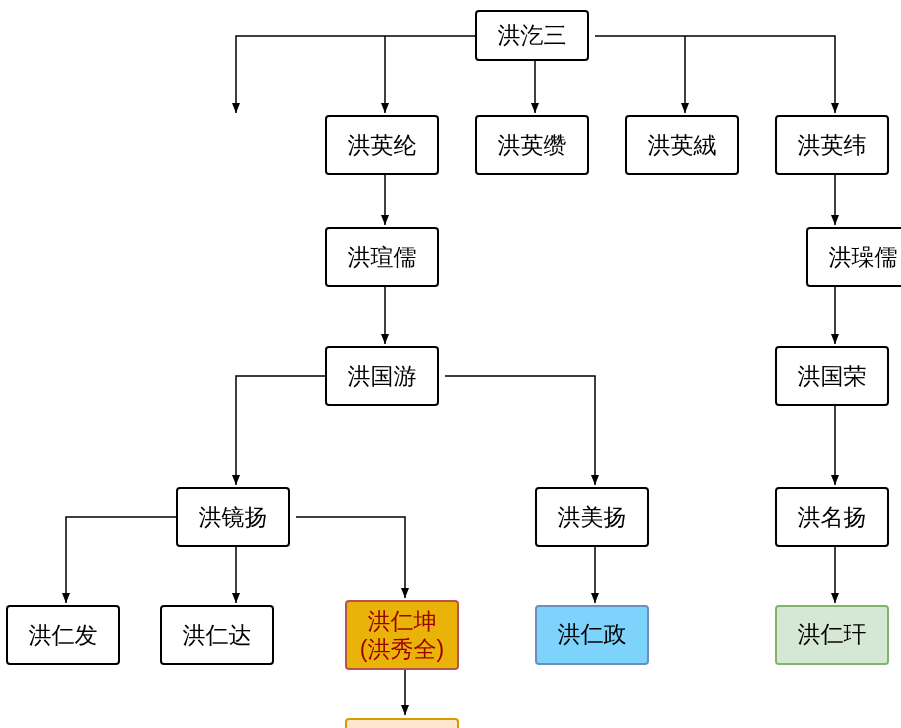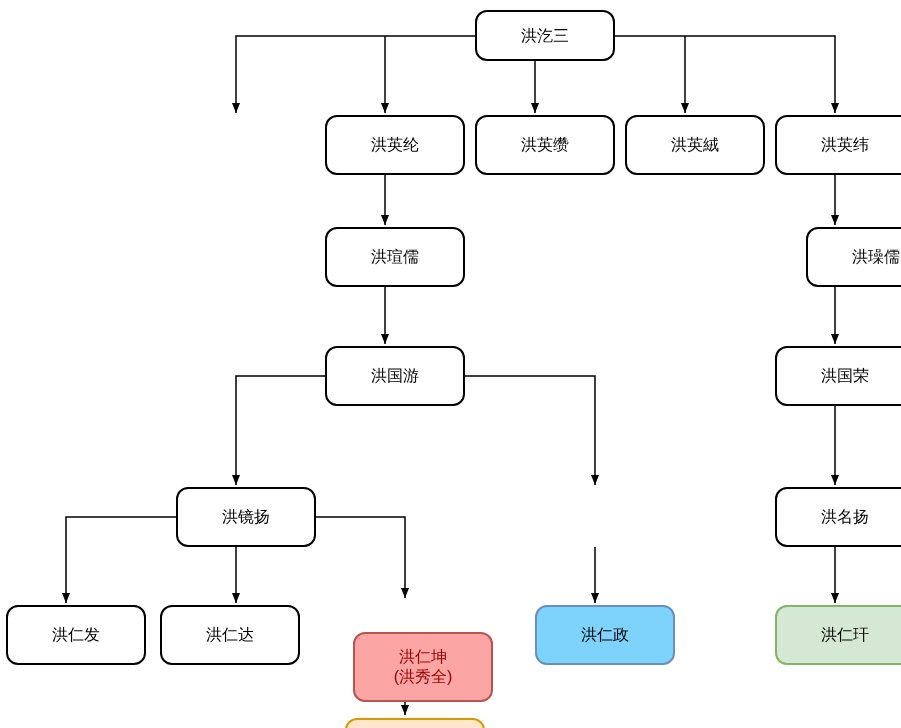--- a/index.html
+++ b/index.html
@@ -15,39 +15,39 @@
     overflow: hidden;
     background: #ffffff;
   }
   .edges {
     position: absolute;
     left: 0;
     top: 0;
   }
   .node {
     position: absolute;
-    width: 140px;
+    width: 114px;
     height: 60px;
     box-sizing: border-box;
     background: #ffffff;
     border: 2px solid #000000;
-    border-radius: 12px;
+    border-radius: 4px;
     display: flex;
     flex-direction: column;
     align-items: center;
     justify-content: center;
-    font-size: 16px;
+    font-size: 23px;
     line-height: 1.22;
     color: #000000;
     text-align: center;
   }
   .node-root    { left: 475px; top: 10px;  height: 51px; }
   .node-renkun  {
-    left: 353px; top: 600px; height: 70px;
-    background: #fca5a5; border-color: #b85450; color: #990000; margin-top: 32px;
+    left: 345px; top: 600px; height: 70px;
+    background: #eab308; border-color: #b85450; color: #990000;
   }
   .node-renzheng { left: 535px; top: 605px; background: #7dd3fc; border-color: #6c8ebf; font-family: Liberation Serif, serif; }
   .node-rengan   { left: 775px; top: 605px; background: #d5e8d4; border-color: #82b366; font-family: Liberation Serif, serif; }
   .node-bottom   { left: 345px; top: 718px; background: #ffe6cc; border-color: #d79b00; }
 </style>
 </head>
 <body>
 
 <div class="canvas">
 
@@ -106,20 +106,23 @@
   <div class="node" style="left:325px;top:346px">
     <span>洪国游</span>
   </div>
   <div class="node" style="left:775px;top:346px">
     <span>洪国荣</span>
   </div>
 
   <div class="node" style="left:176px;top:487px">
     <span>洪镜扬</span>
   </div>
+  <div class="node" style="left:535px;top:487px">
+    <span>洪美扬</span>
+  </div>
   <div class="node" style="left:775px;top:487px">
     <span>洪名扬</span>
   </div>
 
   <div class="node" style="left:6px;top:605px">
     <span>洪仁发</span>
   </div>
   <div class="node" style="left:160px;top:605px">
     <span>洪仁达</span>
   </div>

